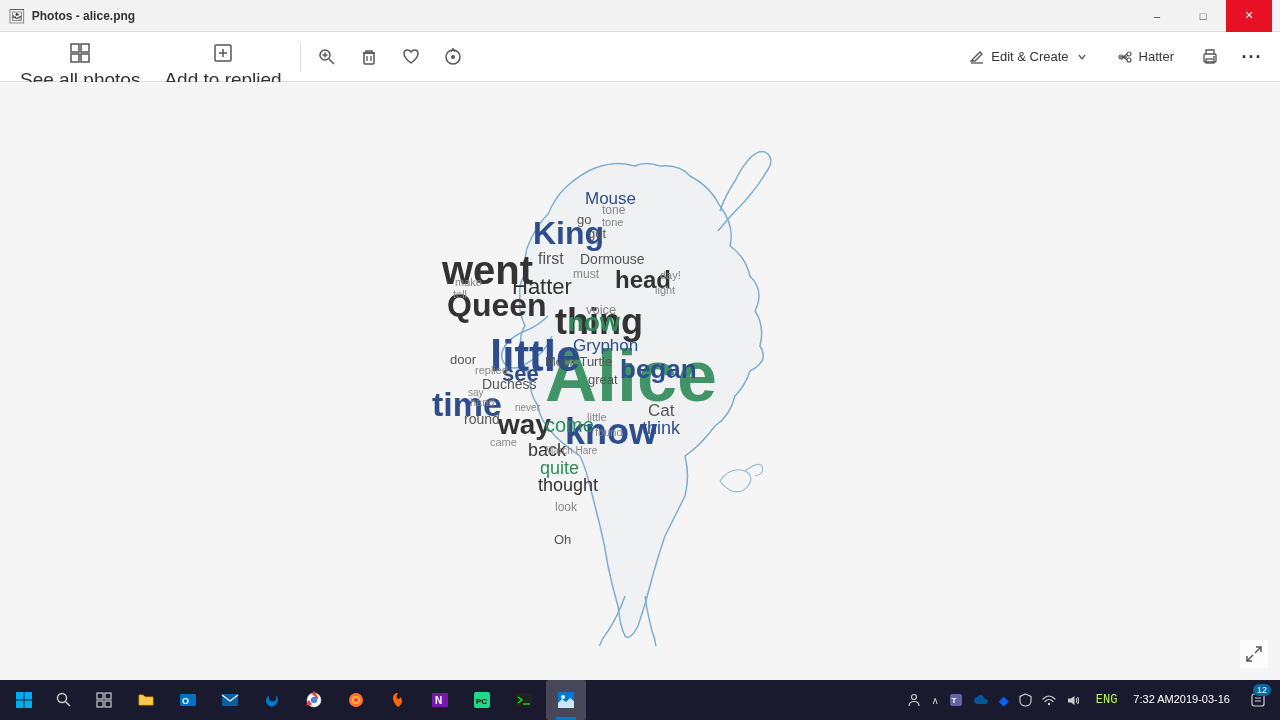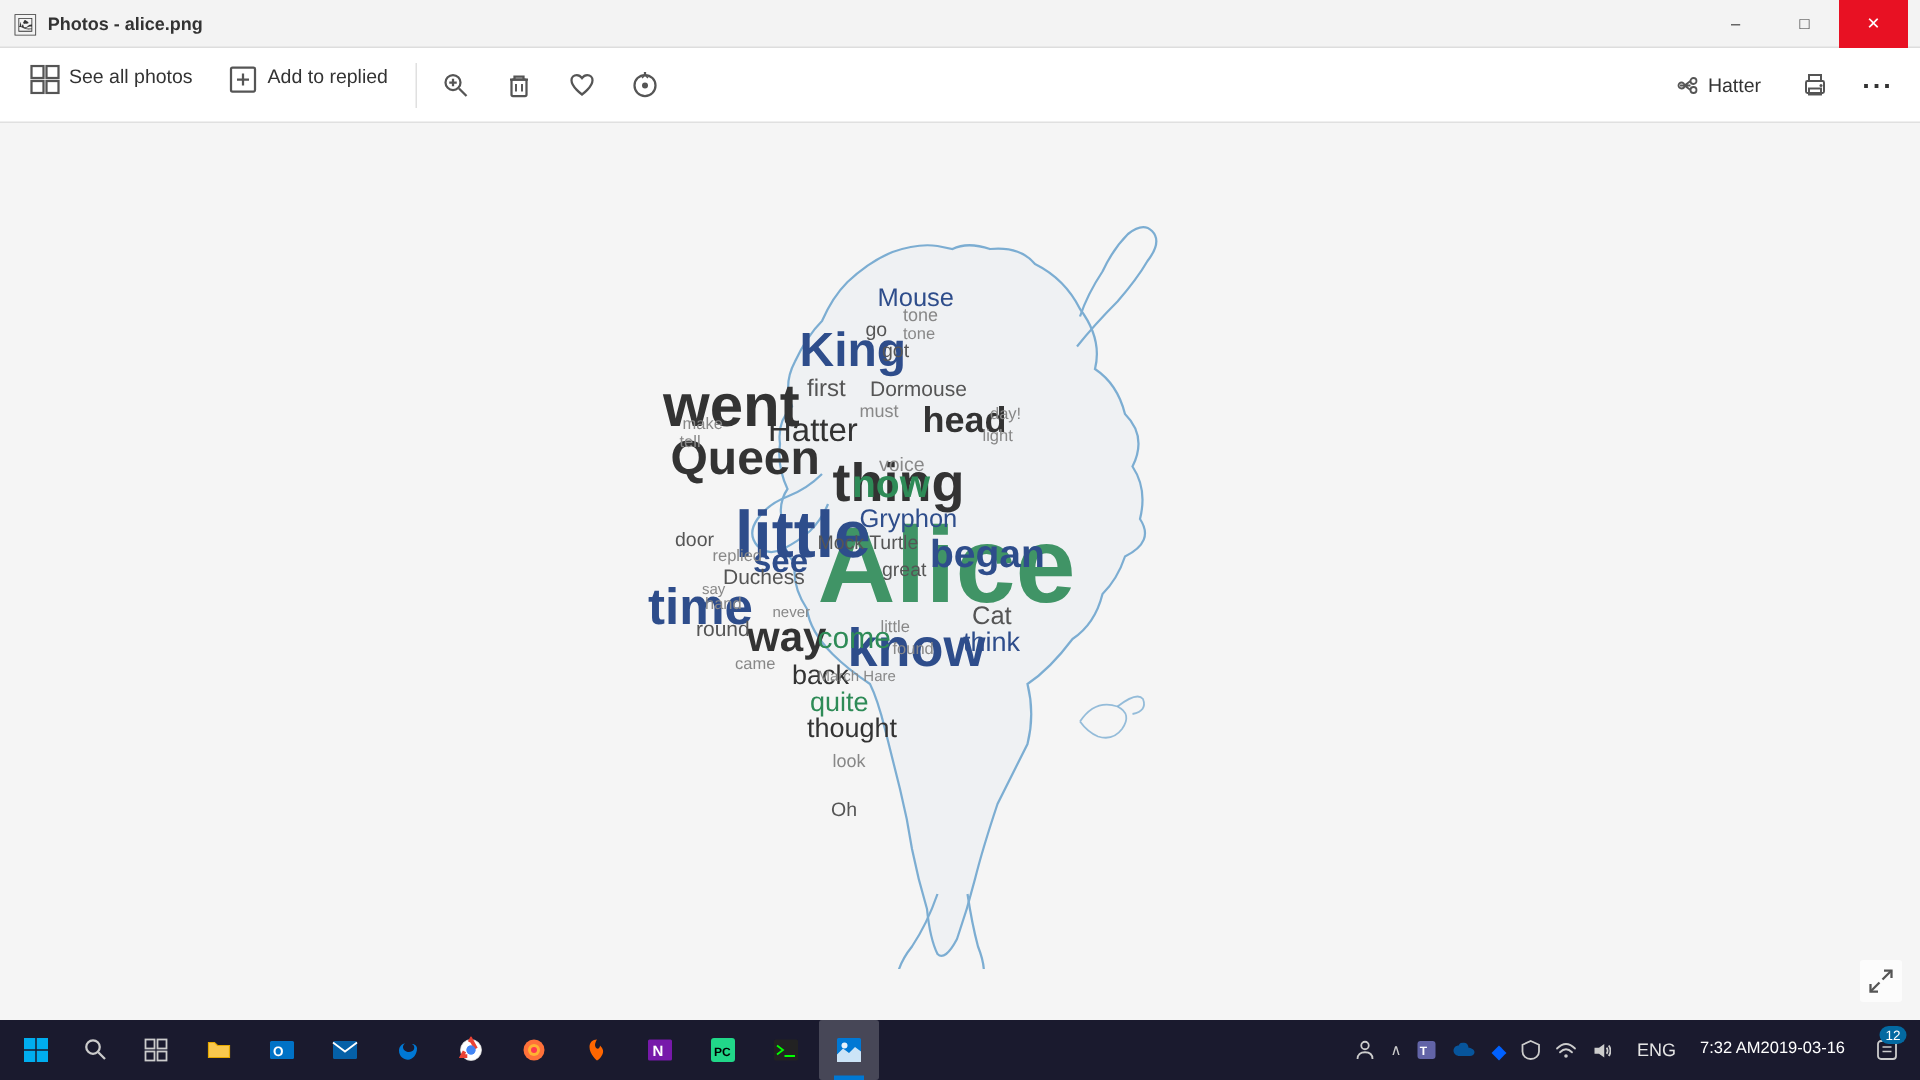--- a/index.html
+++ b/index.html
@@ -50,30 +50,31 @@
       padding: 0 8px;
       border-bottom: 1px solid #e0e0e0;
       gap: 4px;
     }
     .toolbar-left {
       display: flex;
       align-items: center;
     }
     .toolbar-btn {
       display: flex;
-      align-items: flex-start;
+      align-items: center;
       gap: 6px;
       padding: 6px 12px;
       border: none;
       background: transparent;
       cursor: pointer;
-      font-size: 13px;
+      font-size: 19px;
       color: #333;
       border-radius: 2px;
       height: 40px;
+      flex-direction: column;
     }
     .toolbar-btn-icon {
       width: 20px;
       height: 20px;
       display: flex;
       align-items: center;
       justify-content: center;
       font-size: 16px;
     }
     .toolbar-separator {
@@ -228,24 +229,25 @@
       flex-direction: row;
       align-items: flex-end;
       justify-content: center;
       color: #fff;
       font-size: 11px;
       line-height: 1.4;
       padding: 0 8px;
       cursor: pointer;
     }
     .taskbar-lang {
-      color: #e5e5e5;
+      color: #bef264;
       font-size: 12px;
       padding: 0 6px;
       cursor: pointer;
+      font-family: Liberation Mono, monospace;
     }
     .taskbar-notif {
       width: 36px;
       height: 40px;
       display: flex;
       align-items: center;
       justify-content: center;
       cursor: pointer;
       color: #fff;
       font-size: 14px;
@@ -322,20 +324,30 @@
         <circle cx="10" cy="10" r="2" fill="#555"></circle>
         <line x1="10" y1="3" x2="10" y2="1" stroke="#555" stroke-width="1.5"></line>
         <polyline points="8,5 10,3 12,5" fill="none" stroke="#555" stroke-width="1"></polyline>
       </svg>
     </button>
   </div>
 
   <div class="toolbar-spacer"></div>
 
   <div class="toolbar-right">
+    <button class="toolbar-edit-btn">
+      <svg width="16" height="16" viewBox="0 0 16 16">
+        <path d="M2 12 L6 12 L13 5 L11 3 L4 10 Z" fill="none" stroke="#555" stroke-width="1.3"></path>
+        <line x1="2" y1="14" x2="14" y2="14" stroke="#555" stroke-width="1.3"></line>
+      </svg>
+      <span>Edit &amp; Create</span>
+      <svg width="10" height="10" viewBox="0 0 10 10" style="margin-left:2px;">
+        <polyline points="2,3 5,7 8,3" fill="none" stroke="#555" stroke-width="1.3"></polyline>
+      </svg>
+    </button>
     <button class="toolbar-edit-btn">
       <svg width="16" height="16" viewBox="0 0 16 16">
         <path d="M6 8 L10 5 M6 8 L10 11 M3 8 L10 8" fill="none" stroke="#555" stroke-width="1.3"></path>
         <circle cx="12" cy="5" r="2" fill="none" stroke="#555" stroke-width="1.2"></circle>
         <circle cx="12" cy="11" r="2" fill="none" stroke="#555" stroke-width="1.2"></circle>
         <circle cx="4" cy="8" r="2" fill="none" stroke="#555" stroke-width="1.2"></circle>
       </svg>
       <span>Hatter</span>
     </button>
     <button class="toolbar-icon-btn">

